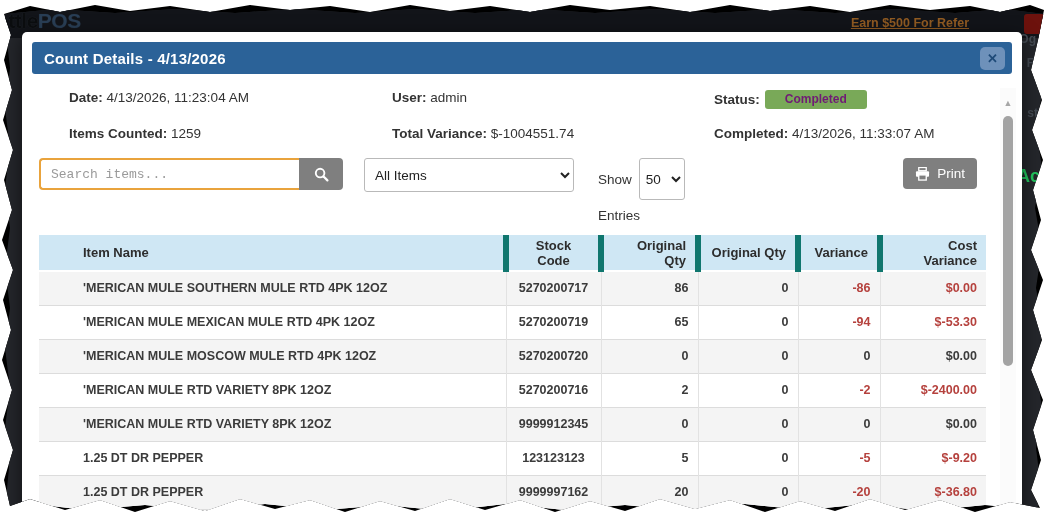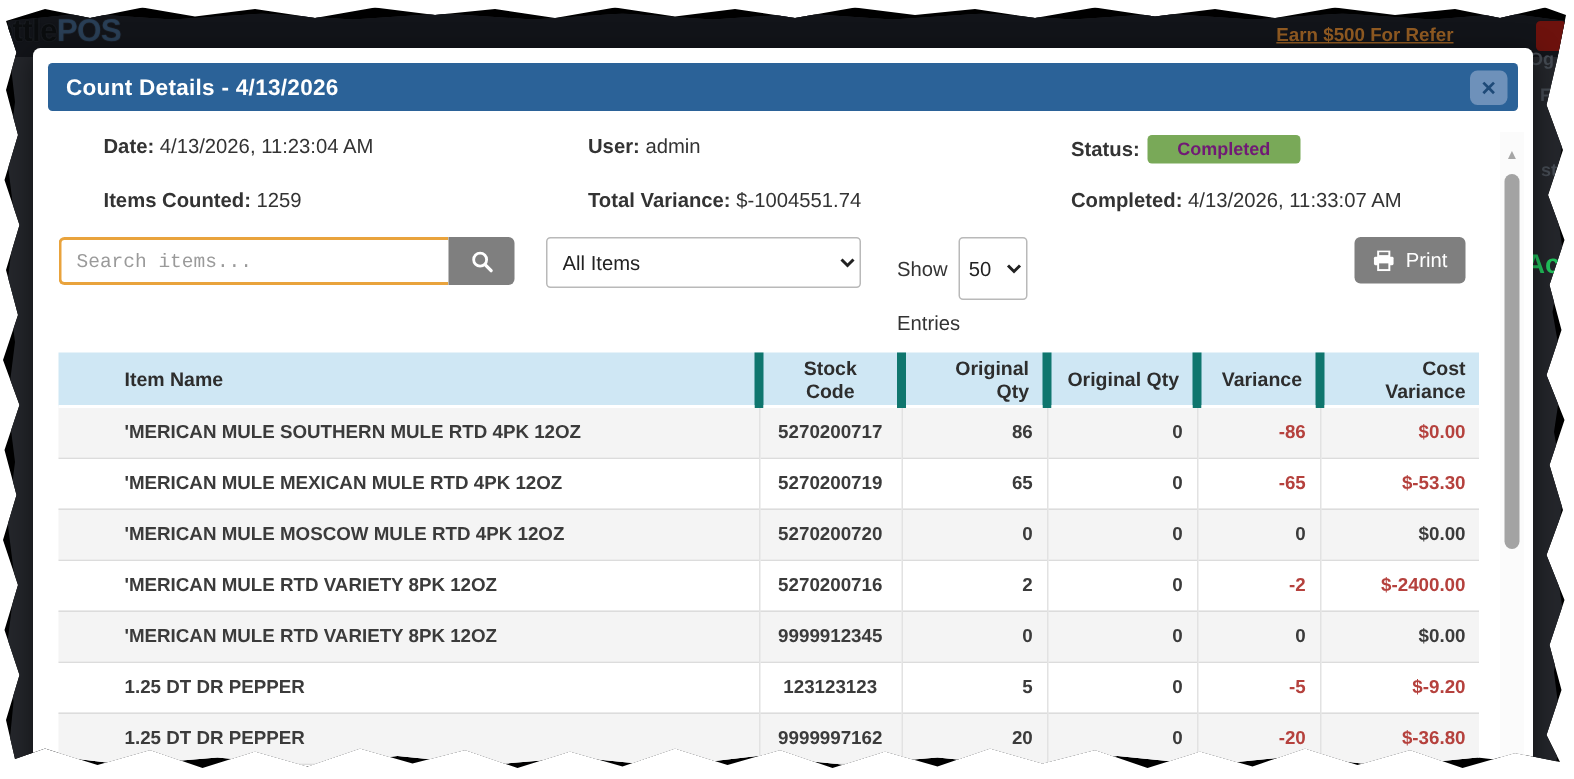--- a/index.html
+++ b/index.html
@@ -166,21 +166,21 @@
                 <td class="col-orig">86</td>
                 <td class="col-count">0</td>
                 <td class="col-var neg">-86</td>
                 <td class="col-cost neg">$0.00</td>
               </tr>
               <tr>
                 <td class="col-item">'MERICAN MULE MEXICAN MULE RTD 4PK 12OZ</td>
                 <td class="col-stock">5270200719</td>
                 <td class="col-orig">65</td>
                 <td class="col-count">0</td>
-                <td class="col-var neg">-65</td>
+                <td class="col-var neg">-94</td>
                 <td class="col-cost neg">$-53.30</td>
               </tr>
               <tr>
                 <td class="col-item">'MERICAN MULE MOSCOW MULE RTD 4PK 12OZ</td>
                 <td class="col-stock">5270200720</td>
                 <td class="col-orig">0</td>
                 <td class="col-count">0</td>
                 <td class="col-var">0</td>
                 <td class="col-cost">$0.00</td>
               </tr>

